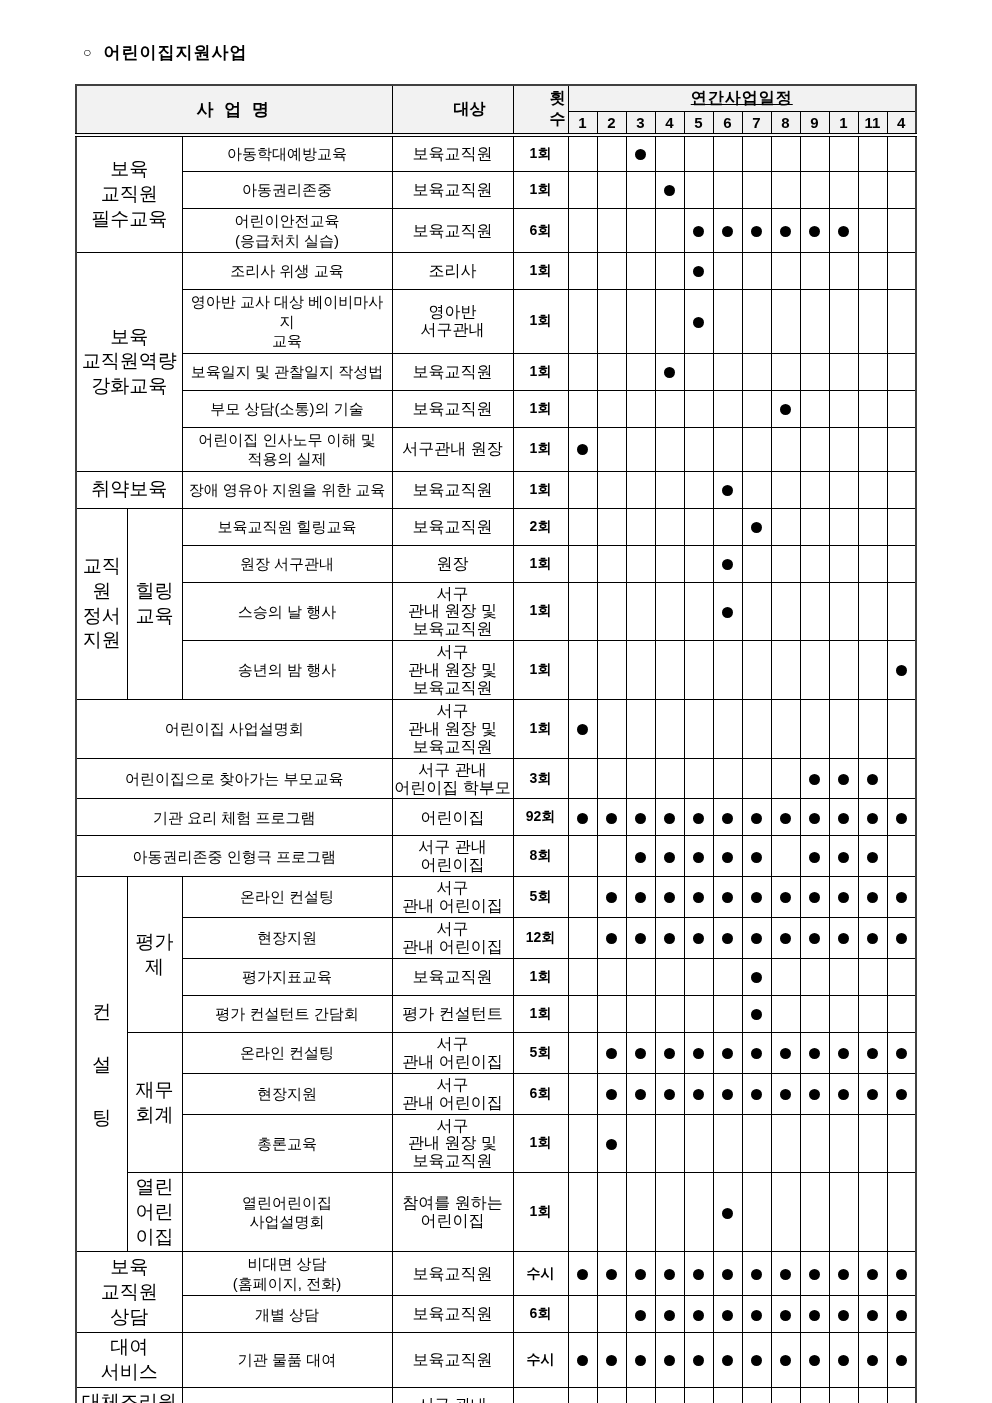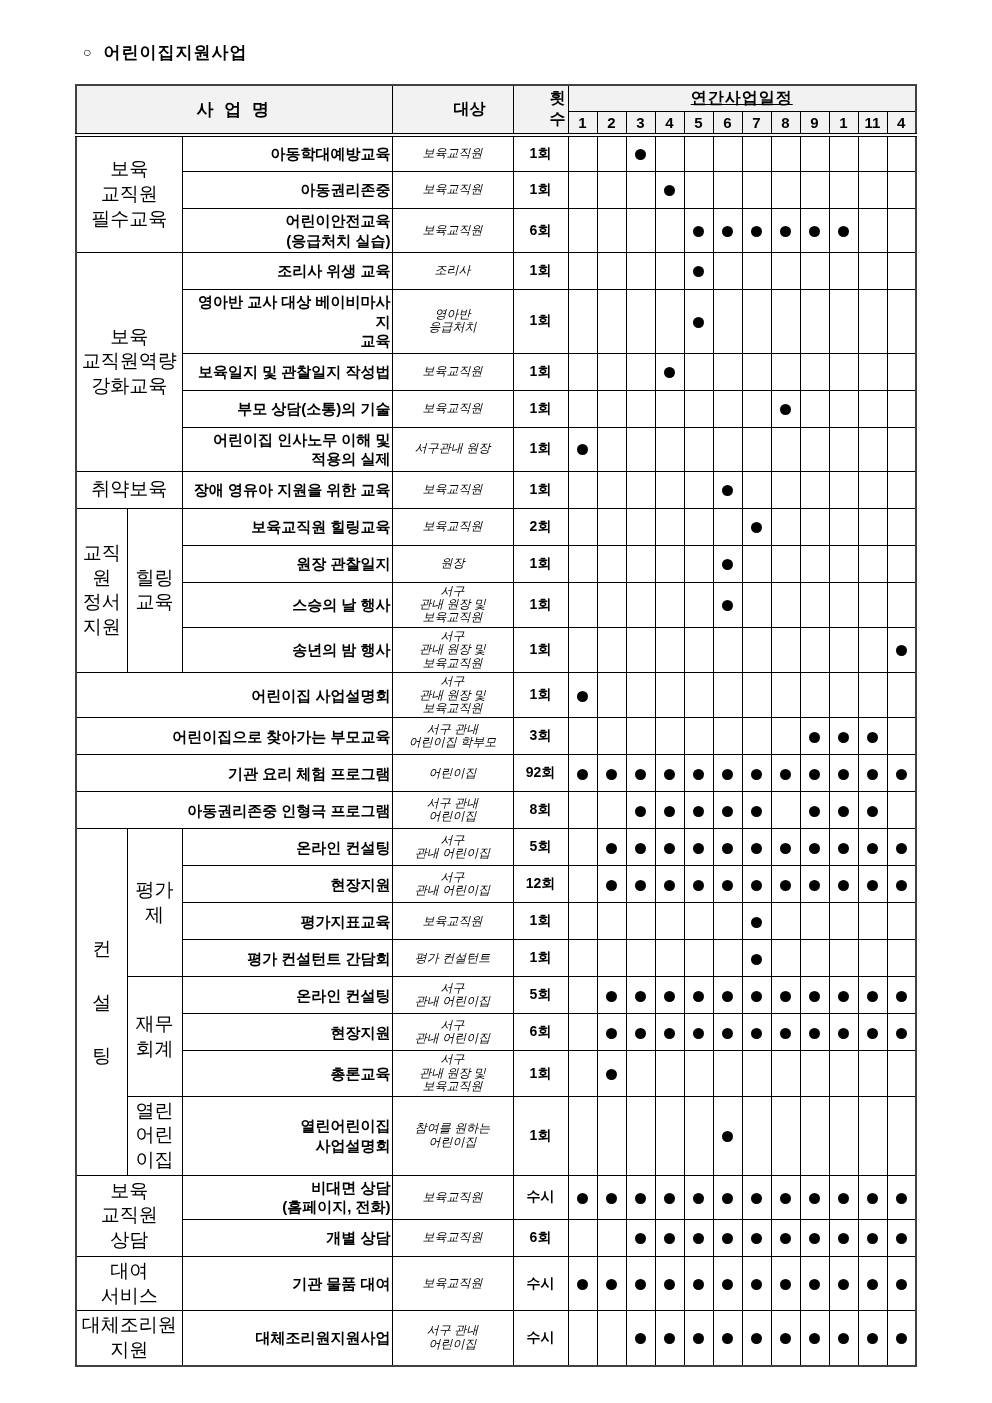--- a/index.html
+++ b/index.html
@@ -11,22 +11,22 @@
   .sched th,.sched td{border:1px solid #000;text-align:center;vertical-align:middle;padding:2px 1px;box-sizing:border-box;}
   .sched thead th{background:#f2f2f2;font-weight:700;}
   .sched thead th.h-name{font-size:17px;letter-spacing:3px;}
   .sched thead th.h-target,.sched thead th.h-count{font-size:16px;padding-left:35px;}
   .sched thead th.h-sched{font-size:16px;letter-spacing:1px;height:25px;text-decoration:underline;}
   .sched thead th.month-h{font-size:15px;padding:1px 0;height:23px;}
   .sched thead th.hb{border-bottom:4px double #000;}
   .sched td{height:37px;}
   td.cat{font-weight:400;font-size:19px;white-space:pre-line;line-height:1.3;margin-left:13px;}
   td.cat.spread{line-height:2.8;}
-  td.name{font-weight:700;font-size:15px;white-space:pre-line;line-height:1.3;text-align:right;}
-  td.target{font-weight:400;font-size:12px;white-space:pre-line;line-height:1.12;font-style:italic;}
+  td.name{font-weight:400;font-size:15px;white-space:pre-line;line-height:1.3;}
+  td.target{font-weight:400;font-size:16px;white-space:pre-line;line-height:1.12;}
   td.count{font-weight:700;font-size:14px;}
   td.month{padding:0;}
   .dot{display:inline-block;width:11px;height:11px;border-radius:50%;background:#000;vertical-align:middle;}
 </style>
 </head>
 <body>
 
 <div class="page">
   <div class="title">
     <span class="bullet">○</span>
@@ -148,21 +148,21 @@
           <td class="month"></td>
           <td class="month"></td>
           <td class="month"></td>
           <td class="month"></td>
           <td class="month"></td>
         </tr>
         <tr>
           <td class="name">영아반 교사 대상 베이비마사지
 교육</td>
           <td class="target">영아반
-응급처치</td>
+서구관내</td>
           <td class="count">1회</td>
           <td class="month"></td>
           <td class="month"></td>
           <td class="month"></td>
           <td class="month"></td>
           <td class="month"><span class="dot"></span></td>
           <td class="month"></td>
           <td class="month"></td>
           <td class="month"></td>
           <td class="month"></td>
@@ -256,21 +256,21 @@
           <td class="month"></td>
           <td class="month"></td>
           <td class="month"><span class="dot"></span></td>
           <td class="month"></td>
           <td class="month"></td>
           <td class="month"></td>
           <td class="month"></td>
           <td class="month"></td>
         </tr>
         <tr>
-          <td class="name">원장 관찰일지</td>
+          <td class="name">원장 서구관내</td>
           <td class="target">원장</td>
           <td class="count">1회</td>
           <td class="month"></td>
           <td class="month"></td>
           <td class="month"></td>
           <td class="month"></td>
           <td class="month"></td>
           <td class="month"><span class="dot"></span></td>
           <td class="month"></td>
           <td class="month"></td>

